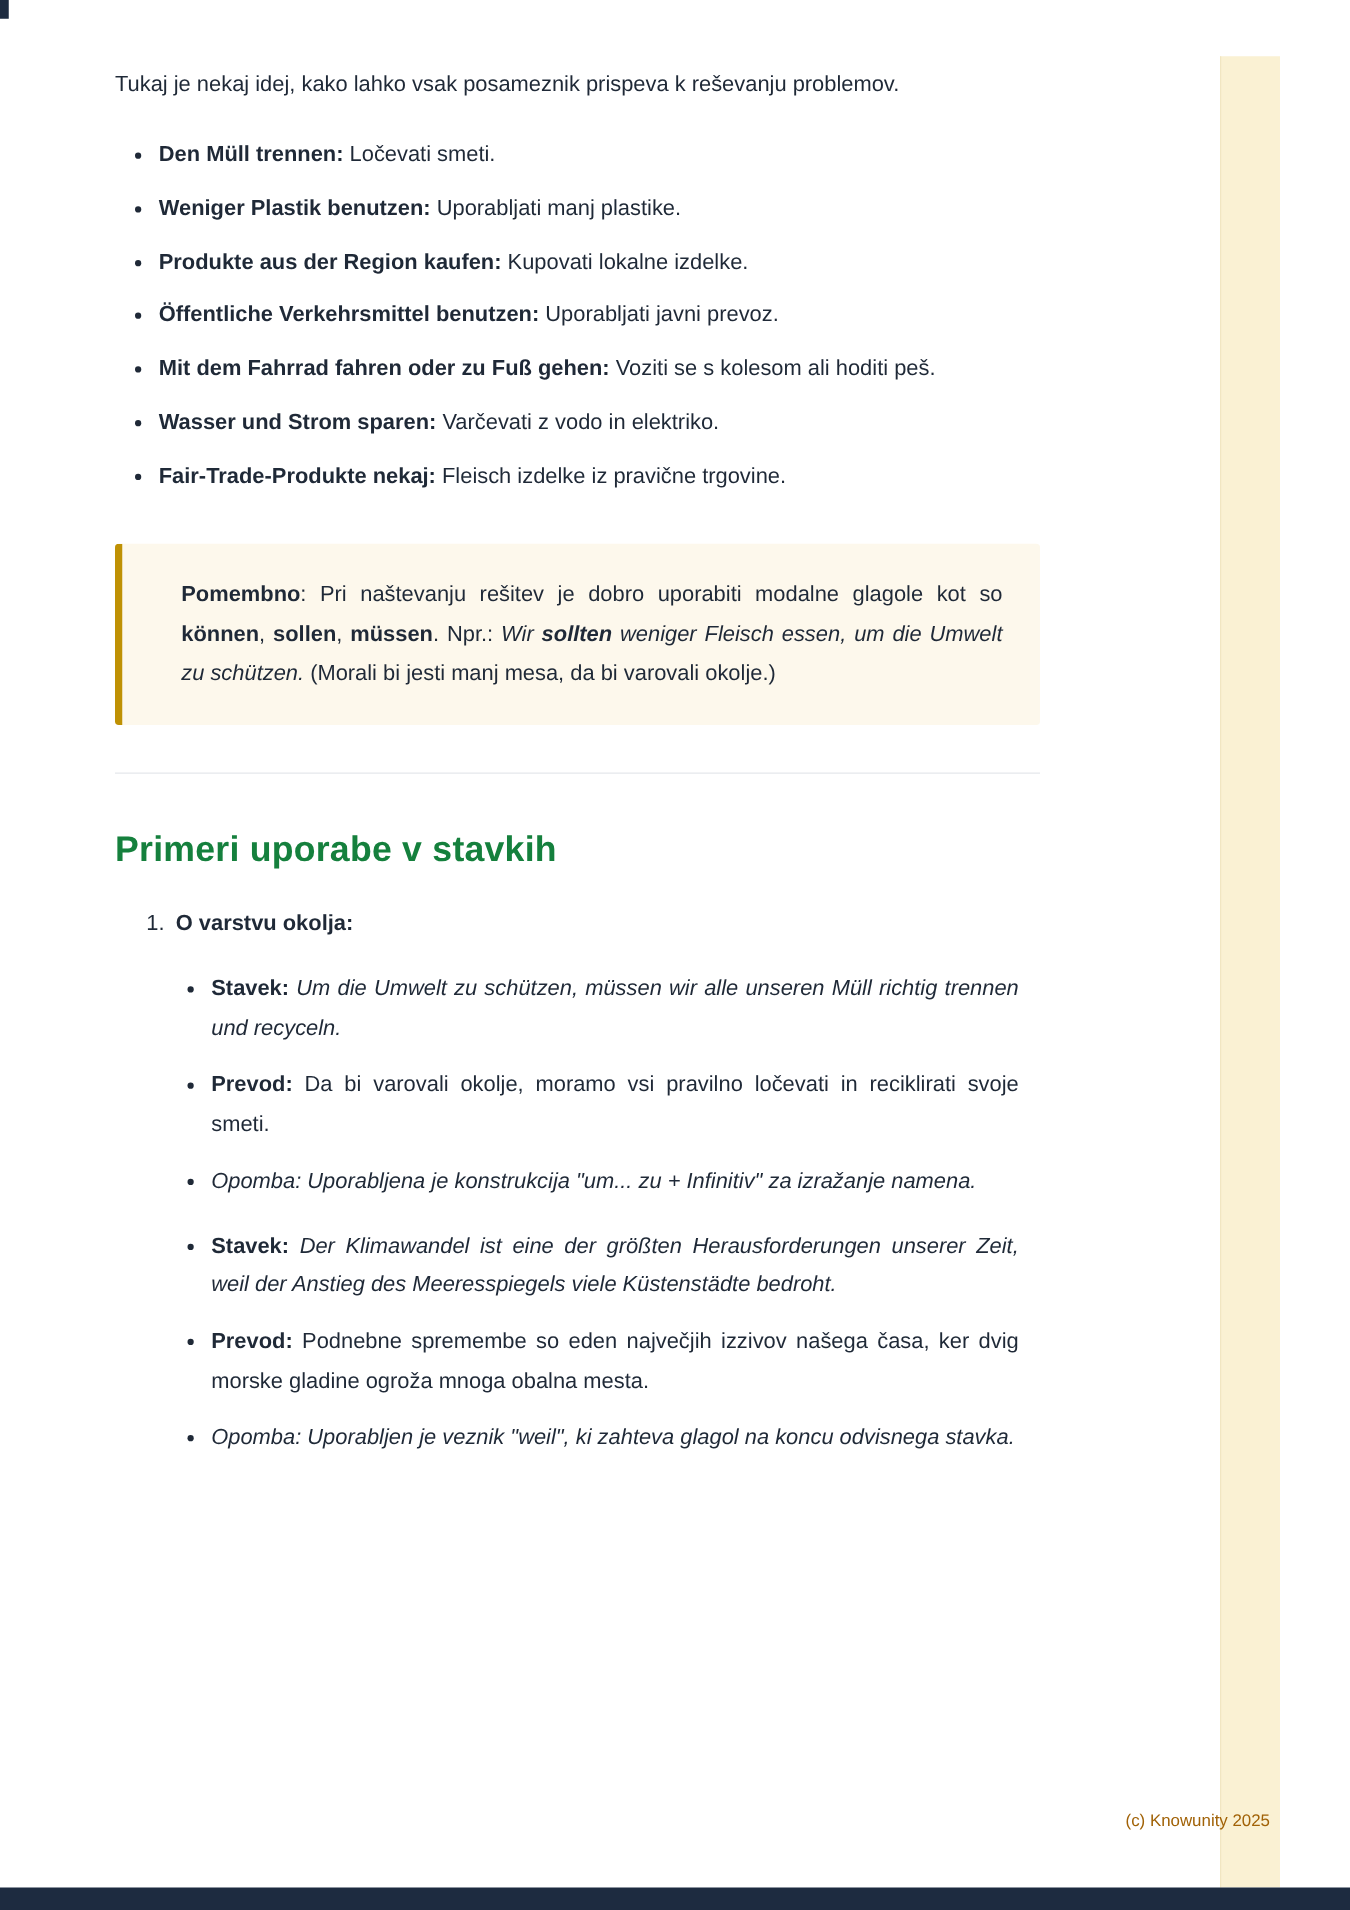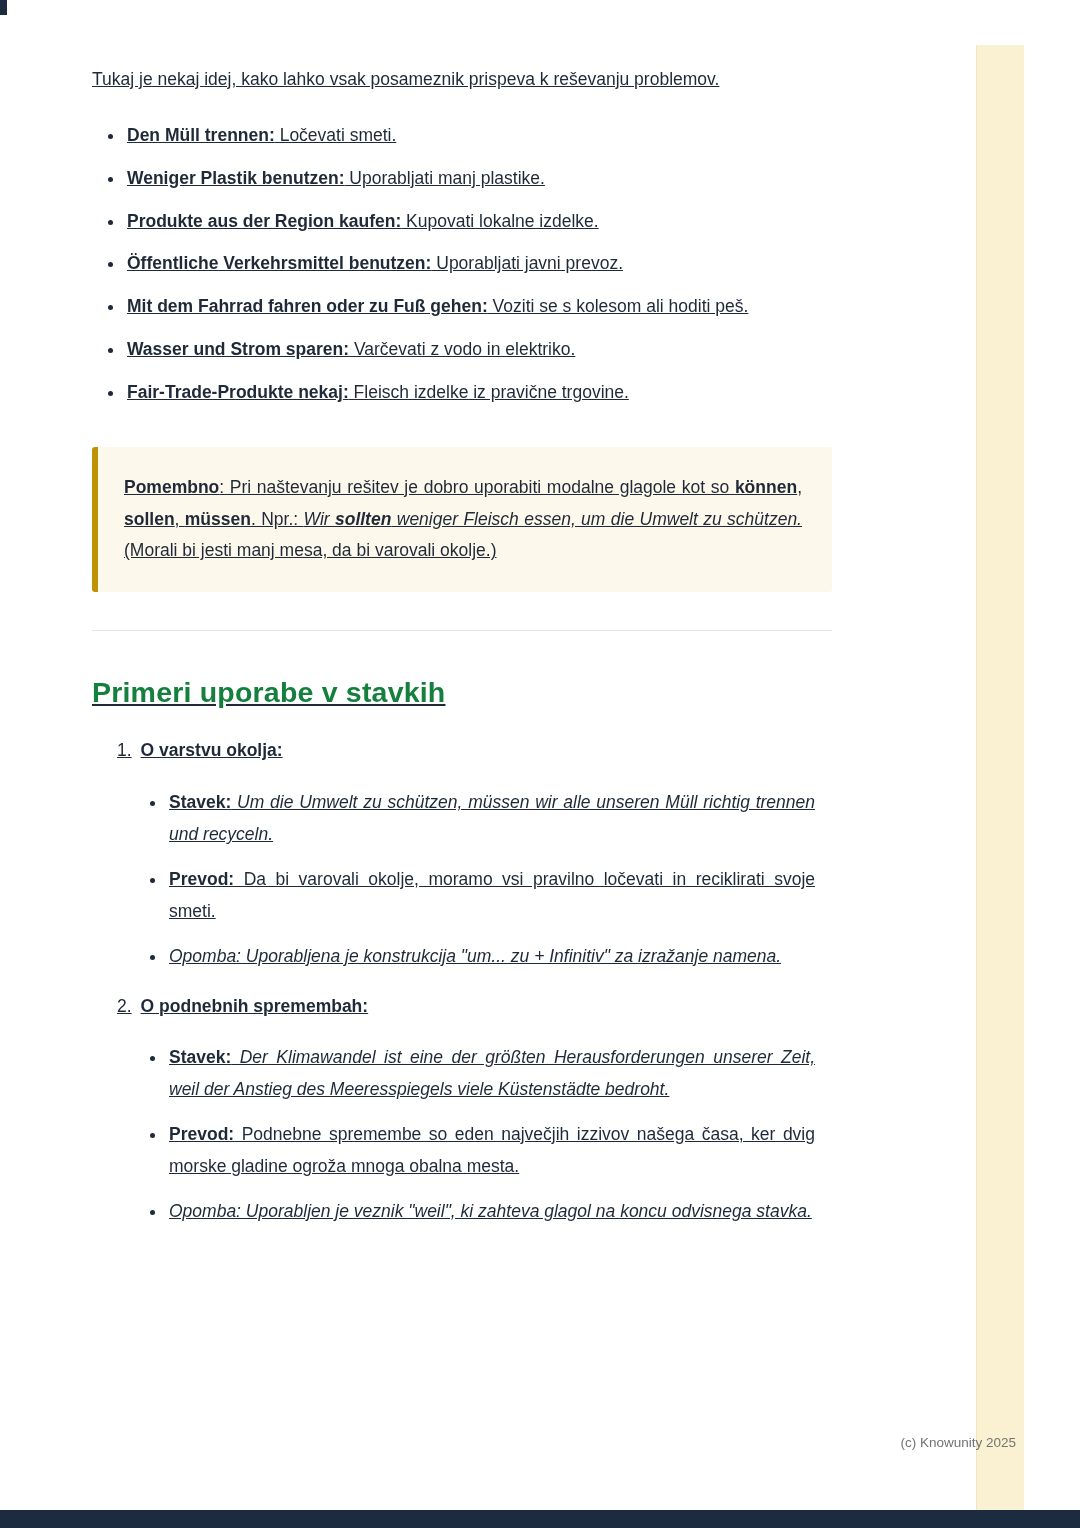--- a/index.html
+++ b/index.html
@@ -7,44 +7,43 @@
   body {
     width: 1080px; height: 1528px;
     position: relative;
     background: #ffffff;
     font-family: "Liberation Sans", "DejaVu Sans", sans-serif;
     color: #1f2937;
     overflow: hidden;
   }
   .content {
     position: absolute;
-    left: 92px; top: 64px;
+    left: 92px; top: 52px;
     width: 740px;
     font-size: 17.5px;
     line-height: 1.82;
     text-align: justify;
-    text-decoration: underline;
   }
   .b { font-weight: 700; }
   .i { font-style: italic; }
 
   p.intro { margin: 0 0 24px; }
 
   ul.ideas {
     list-style: disc outside;
     margin: 0 0 36px;
     padding-left: 33px;
   }
   ul.ideas li { margin-bottom: 11px; padding-left: 2px; }
 
   .callout {
     background: #fdf8ec;
     border-left: 6px solid #bf9104;
     border-radius: 3px;
-    padding: 25px 30px 25px 26px;
+    padding: 25px 30px 25px 47px;
     margin: 38px 0 0;
   }
   .callout p { margin: 0; }
 
   hr.divider {
     border: none;
     border-top: 1px solid #e5e7eb;
     margin: 38px 0 0;
   }
 
@@ -88,23 +87,23 @@
     background: #1d2b40;
   }
   .corner-mark {
     position: absolute;
     left: 0; top: 0;
     width: 7px; height: 15px;
     background: #1d2b40;
   }
   .watermark {
     position: absolute;
-    right: 64px; bottom: 78px;
+    right: 64px; bottom: 64px;
     font-size: 13.5px;
-    color: #737373;
+    color: #a16207;
     z-index: 5;
   }
 </style>
 </head>
 <body>
 
 <div class="corner-mark"></div>
 <div class="right-stripe"></div>
 
 <div class="content">
@@ -135,21 +134,20 @@
     <li class="example">
       <p class="example-title"><span class="num">1.</span><span class="b">O varstvu okolja:</span></p>
       <ul>
         <li><span class="b">Stavek:</span><span class="i"> Um die Umwelt zu schützen, müssen wir alle unseren Müll richtig trennen und recyceln.</span></li>
         <li><span class="b">Prevod:</span><span> Da bi varovali okolje, moramo vsi pravilno ločevati in reciklirati svoje smeti.</span></li>
         <li><span class="i">Opomba: Uporabljena je konstrukcija "um... zu + Infinitiv" za izražanje namena.</span></li>
       </ul>
     </li>
 
     <li class="example">
-      <p class="example-title"><span class="num">2.</span><span class="b">O podnebnih spremembah:</span></p>
       <ul>
         <li><span class="b">Stavek:</span><span class="i"> Der Klimawandel ist eine der größten Herausforderungen unserer Zeit, weil der Anstieg des Meeresspiegels viele Küstenstädte bedroht.</span></li>
         <li><span class="b">Prevod:</span><span> Podnebne spremembe so eden največjih izzivov našega časa, ker dvig morske gladine ogroža mnoga obalna mesta.</span></li>
         <li><span class="i">Opomba: Uporabljen je veznik "weil", ki zahteva glagol na koncu odvisnega stavka.</span></li>
       </ul>
     </li>
 
   </ol>
 
 </div>

